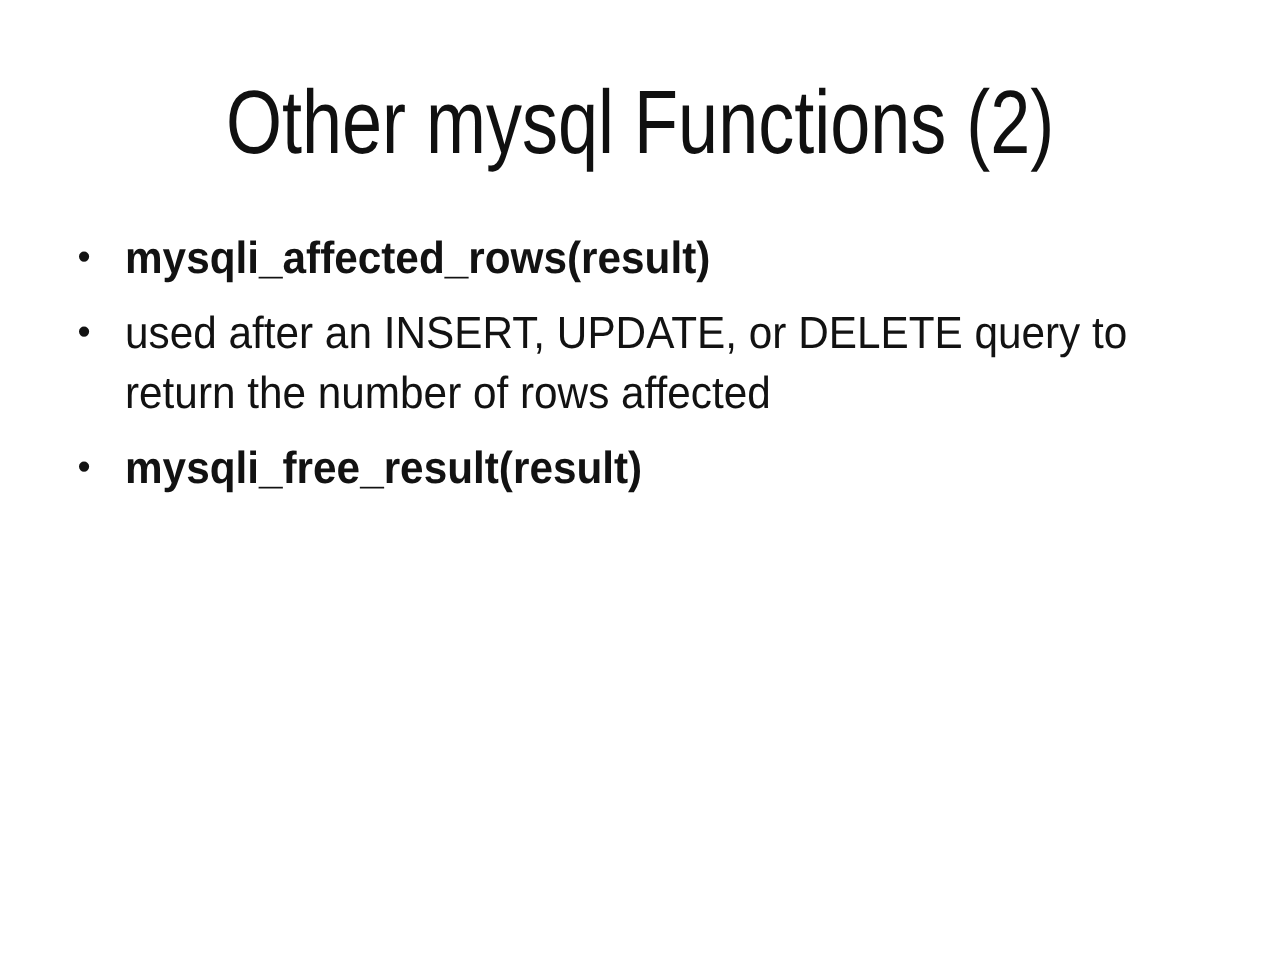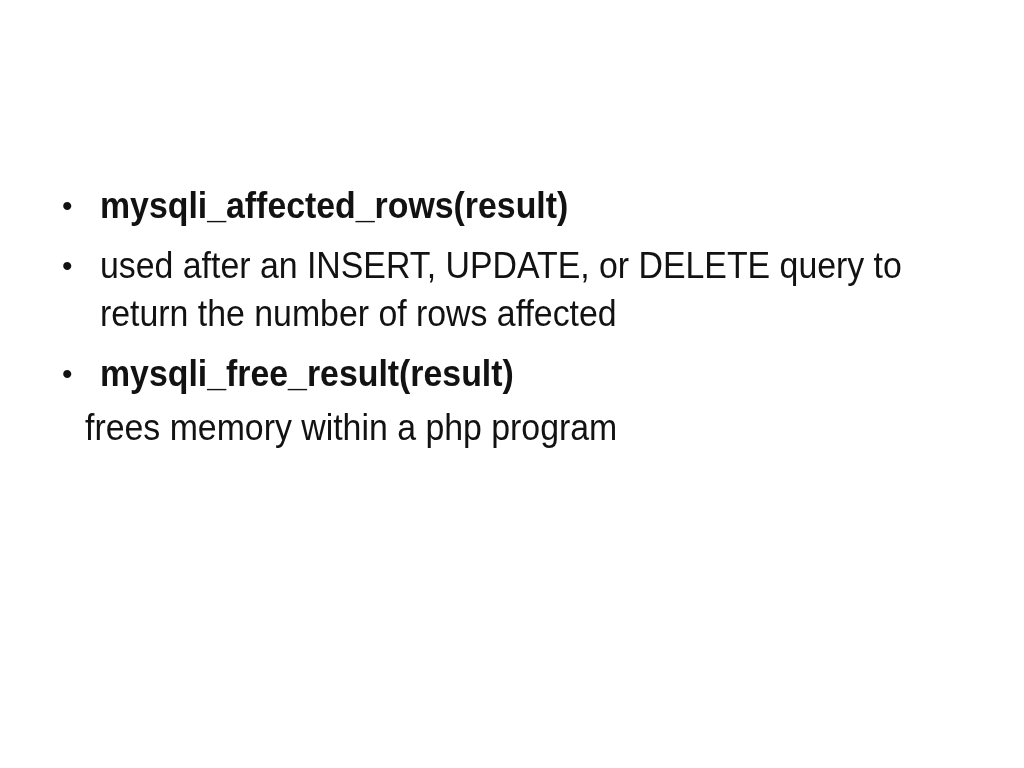--- a/index.html
+++ b/index.html
@@ -72,36 +72,36 @@
     width: 920px;
     transform: scaleX(0.94);
     transform-origin: 0 0;
   }
 </style>
 </head>
 <body>
 
 <div class="slide">
 
+  <div class="title-wrap">
+    <div class="slide-title">Other mysql Functions (2)</div>
+  </div>
 
   <div class="content">
 
     <div class="para bold">
       <span class="bullet">•</span>
       <span class="txt">mysqli_affected_rows(result)</span>
     </div>
 
     <div class="para">
       <span class="bullet">•</span>
       <span class="txt">used after an INSERT, UPDATE, or DELETE query to return the number of rows affected</span>
     </div>
 
     <div class="para bold">
       <span class="bullet">•</span>
       <span class="txt">mysqli_free_result(result)</span>
     </div>
 
-    <div class="para continuation">
-      <span class="txt">frees memory within a php program</span>
-    </div>
 
   </div>
 </div>
 
 </body></html>

